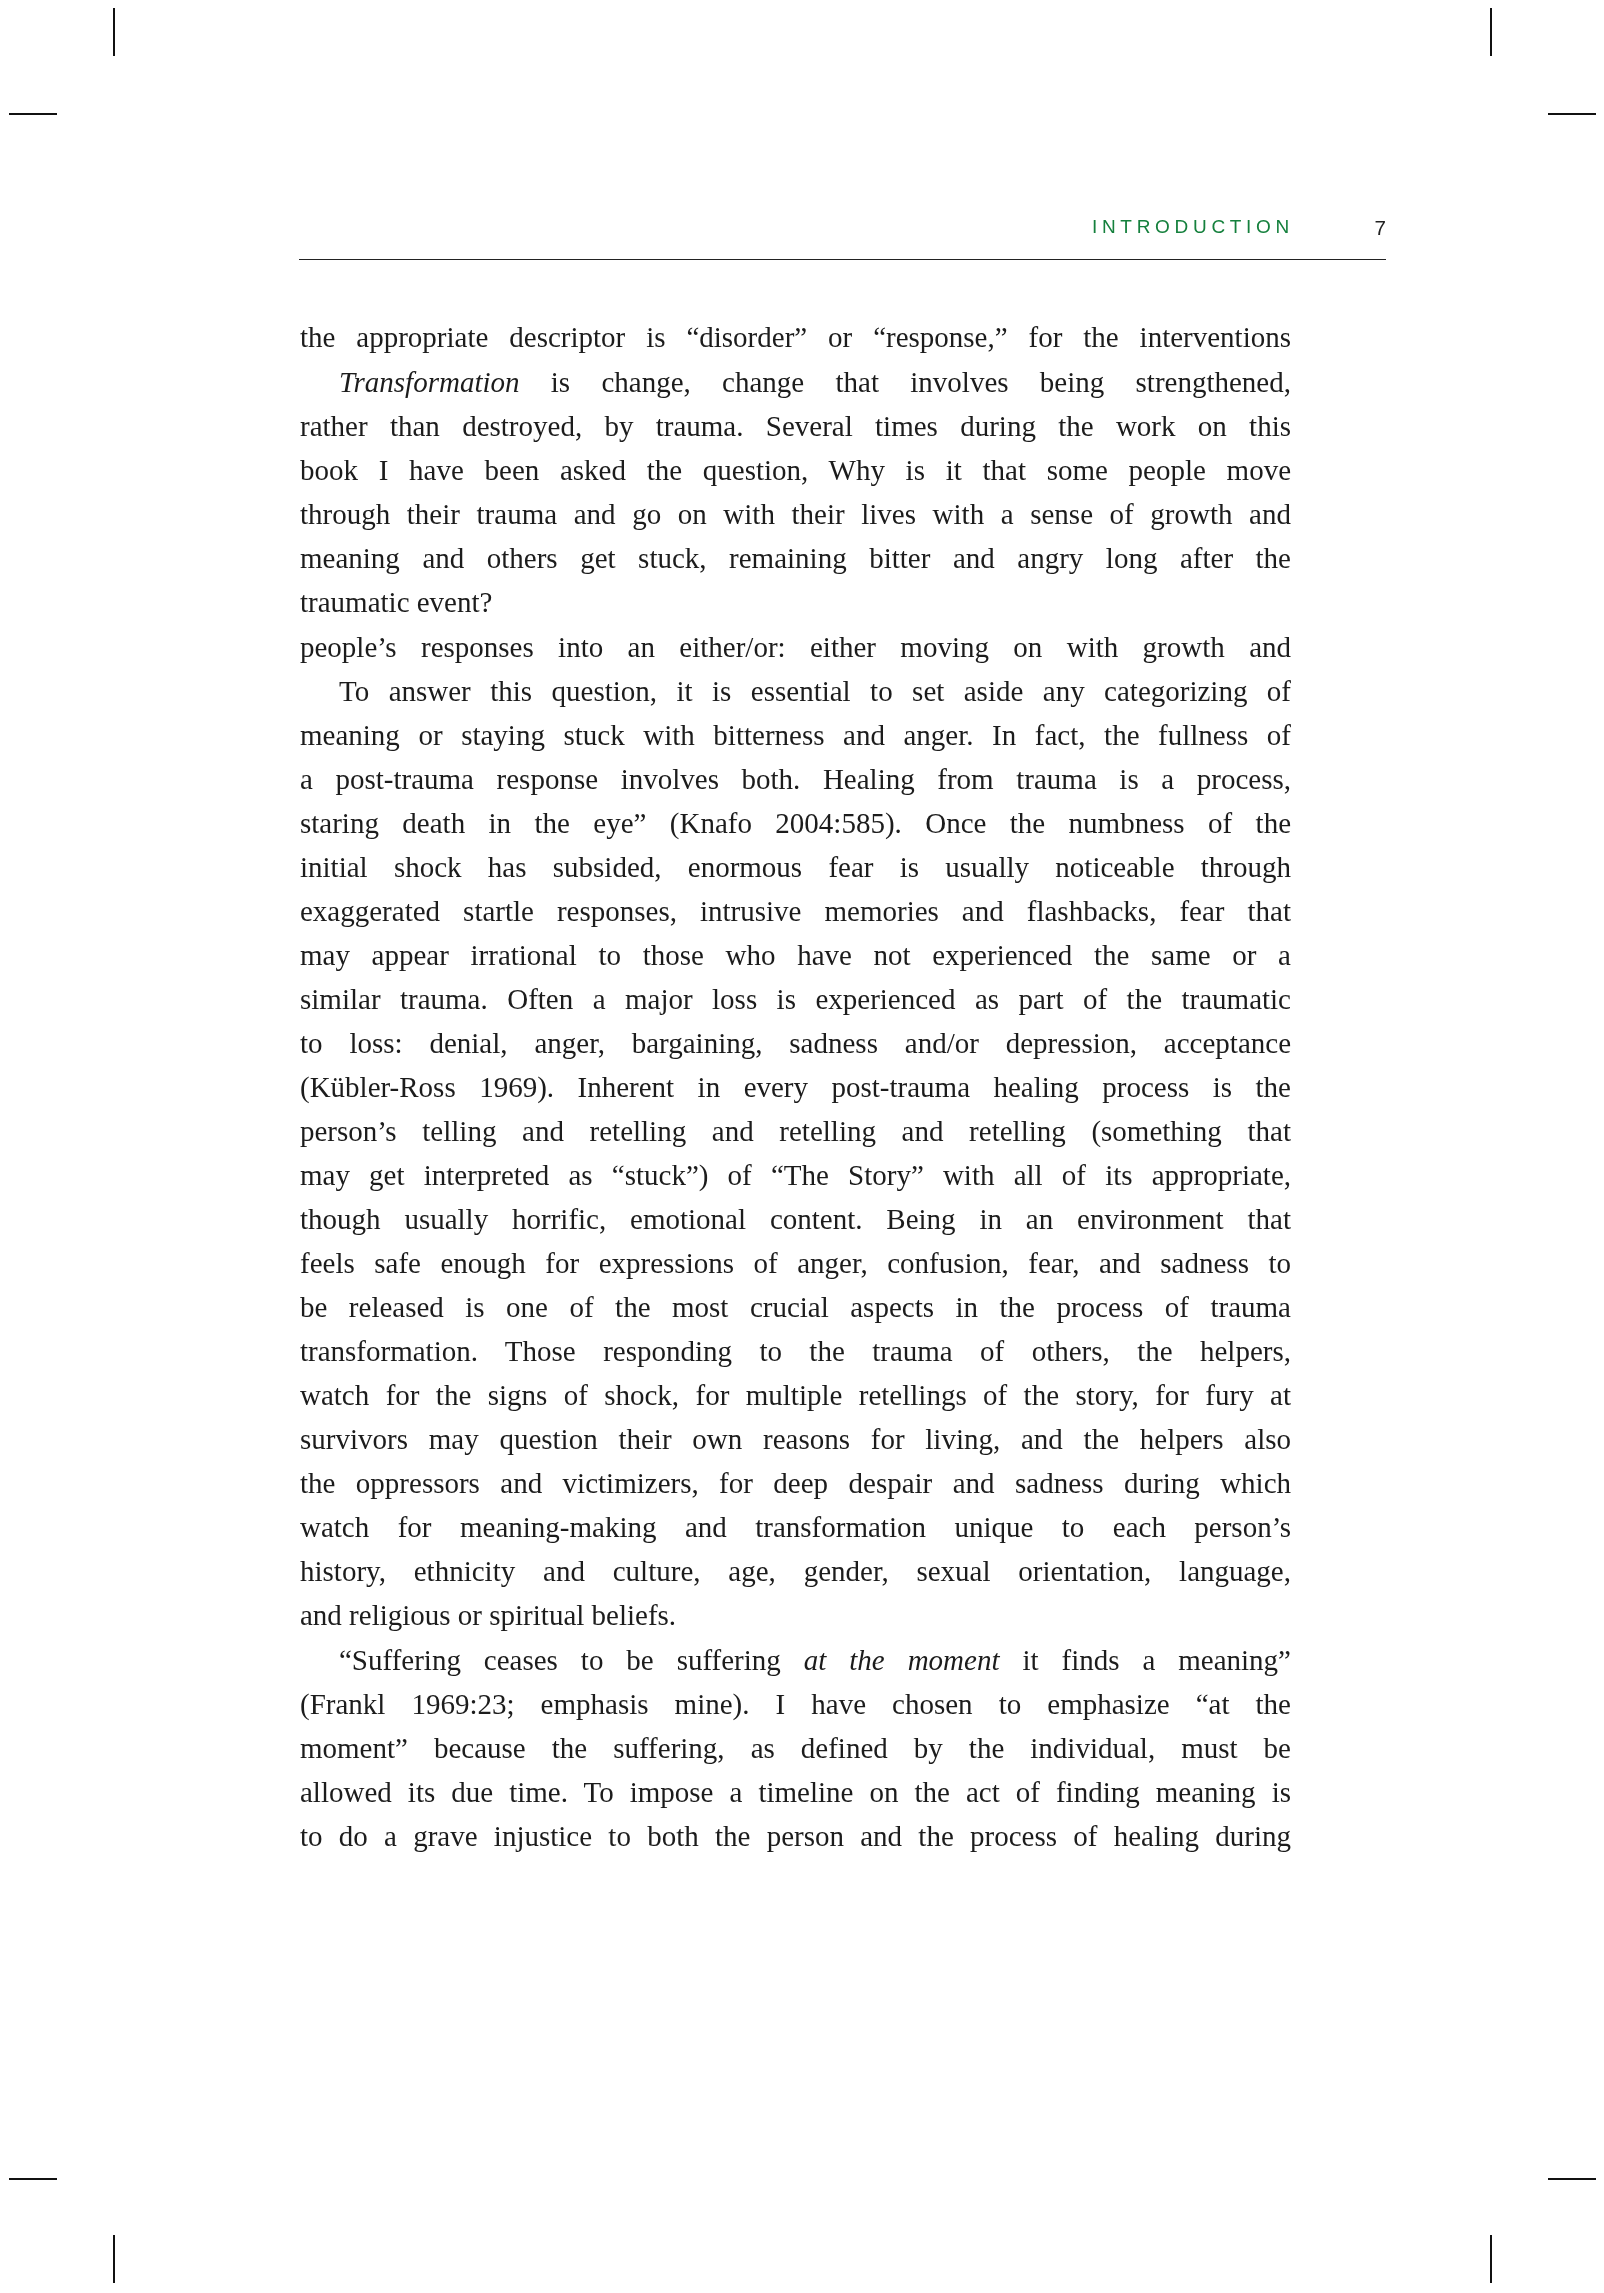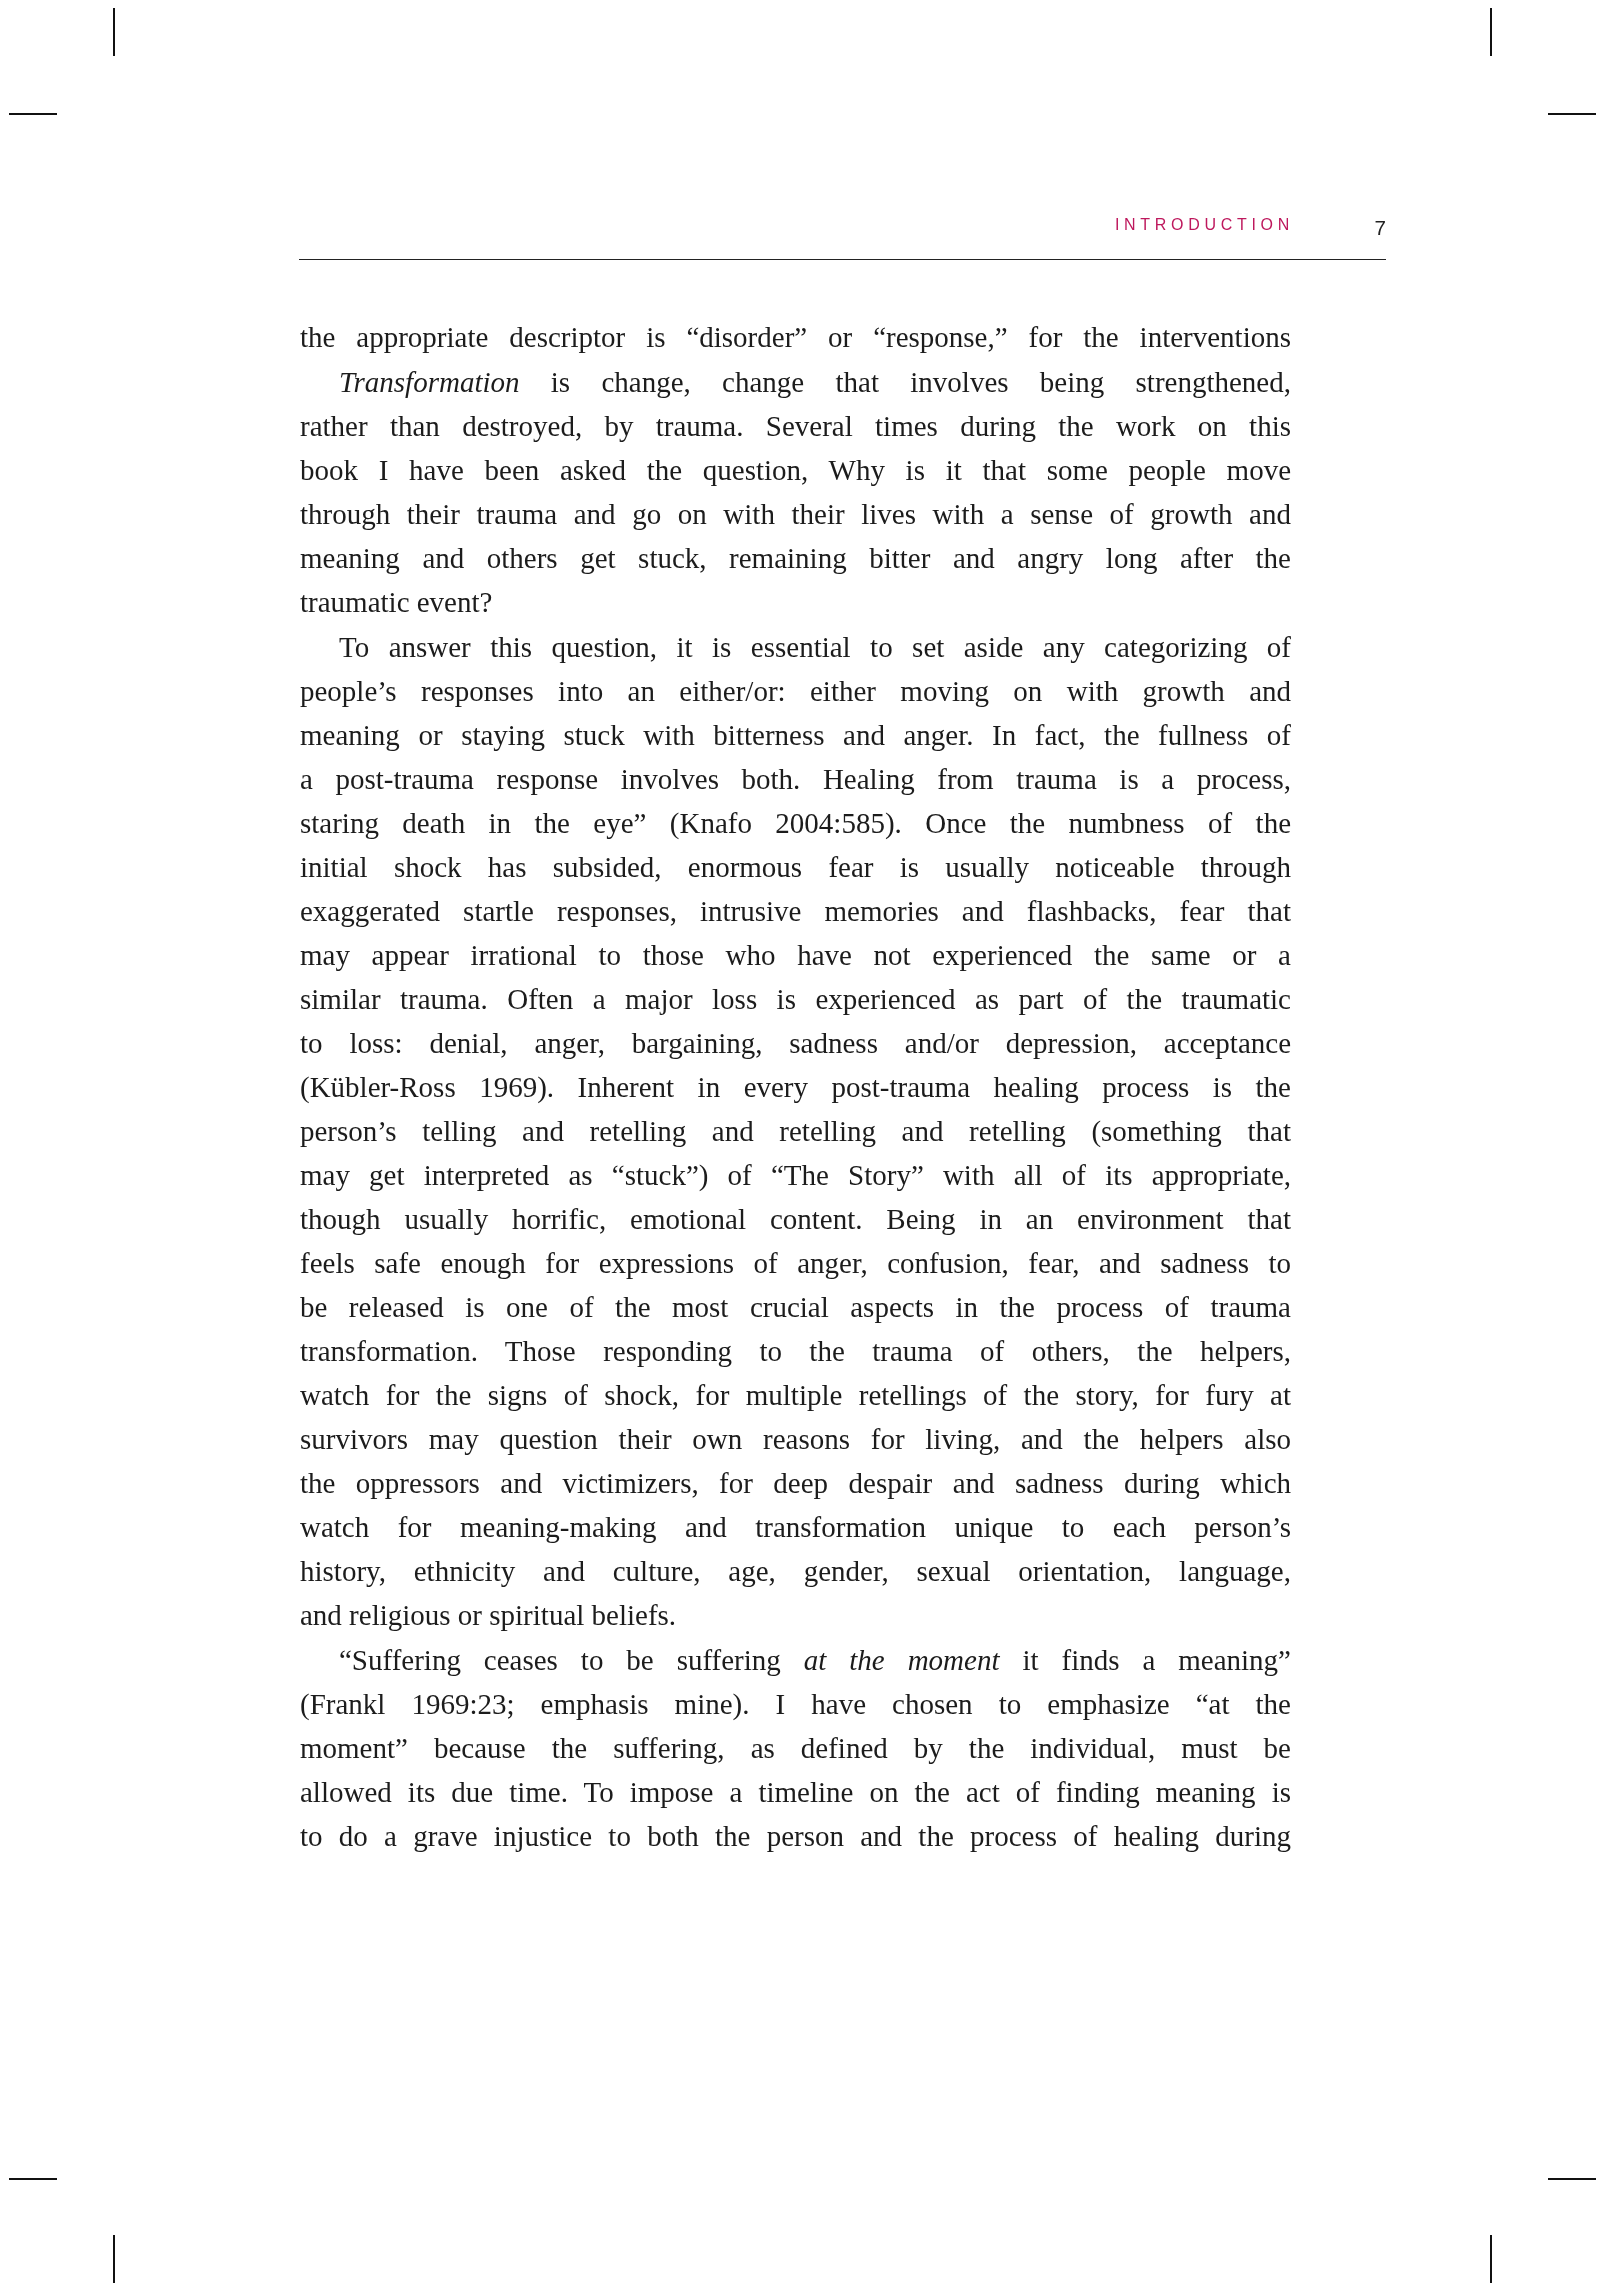--- a/index.html
+++ b/index.html
@@ -6,22 +6,22 @@
   body { width: 1605px; height: 2294px; position: relative; overflow: hidden; }
   .crop { position: absolute; background: #111; }
   .crop.v { width: 1.9px; height: 48px; }
   .crop.h { height: 1.9px; width: 48px; }
   .running-head {
     position: absolute; left: 299px; top: 214px; width: 1087px; height: 45px;
     border-bottom: 1.4px solid #222;
   }
   .running-head .title {
     position: absolute; right: 92px; top: 1.9px;
-    font-family: "Liberation Sans", sans-serif; font-size: 16px; letter-spacing: 4.7px;
-    color: #be185d;
+    font-family: "Liberation Sans", sans-serif; font-size: 19px; letter-spacing: 4.7px;
+    color: #15803d;
   }
   .running-head .folio {
     position: absolute; right: 0px; top: 1.9px; width: 19px; text-align: right;
     font-family: "Liberation Sans", sans-serif; font-size: 20.6px; color: #222;
   }
   .body-text {
     position: absolute; left: 299px; top: 314px; width: 993px;
     font-family: "Liberation Serif", serif; font-size: 29px; line-height: 44px;
     color: #1c1c1c;
   }
@@ -53,22 +53,22 @@
     </p>
     <p>
       <span class="line" style="padding-left: 39px;"><em>Transformation</em><span> is change, change that involves being strengthened,</span></span>
       <span class="line"><span>rather than destroyed, by trauma. Several times during the work on this</span></span>
       <span class="line"><span>book I have been asked the question, Why is it that some people move</span></span>
       <span class="line"><span>through their trauma and go on with their lives with a sense of growth and</span></span>
       <span class="line"><span>meaning and others get stuck, remaining bitter and angry long after the</span></span>
       <span class="line last"><span>traumatic event?</span></span>
     </p>
     <p>
+      <span class="line"><span>people’s responses into an either/or: either moving on with growth and</span></span>
       <span class="line" style="padding-left: 39px;"><span>To answer this question, it is essential to set aside any categorizing of</span></span>
-      <span class="line"><span>people’s responses into an either/or: either moving on with growth and</span></span>
       <span class="line"><span>meaning or staying stuck with bitterness and anger. In fact, the fullness of</span></span>
       <span class="line"><span>a post-trauma response involves both. Healing from trauma is a process,</span></span>
       <span class="line"><span>staring death in the eye” (Knafo 2004:585). Once the numbness of the</span></span>
       <span class="line"><span>initial shock has subsided, enormous fear is usually noticeable through</span></span>
       <span class="line"><span>exaggerated startle responses, intrusive memories and flashbacks, fear that</span></span>
       <span class="line"><span>may appear irrational to those who have not experienced the same or a</span></span>
       <span class="line"><span>similar trauma. Often a major loss is experienced as part of the traumatic</span></span>
       <span class="line"><span>to loss: denial, anger, bargaining, sadness and/or depression, acceptance</span></span>
       <span class="line"><span>(Kübler-Ross 1969). Inherent in every post-trauma healing process is the</span></span>
       <span class="line"><span>person’s telling and retelling and retelling and retelling (something that</span></span>

